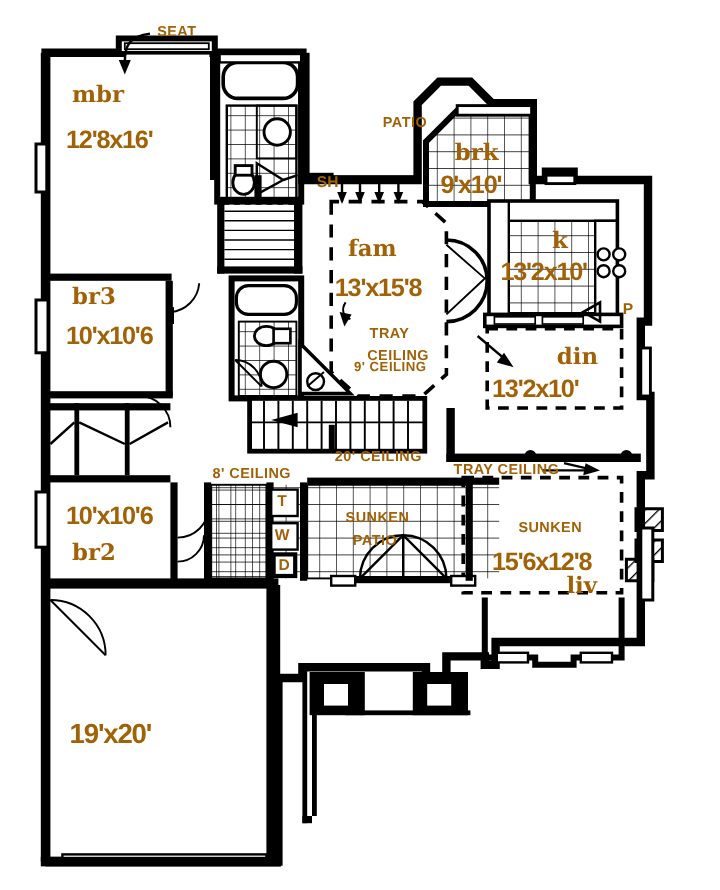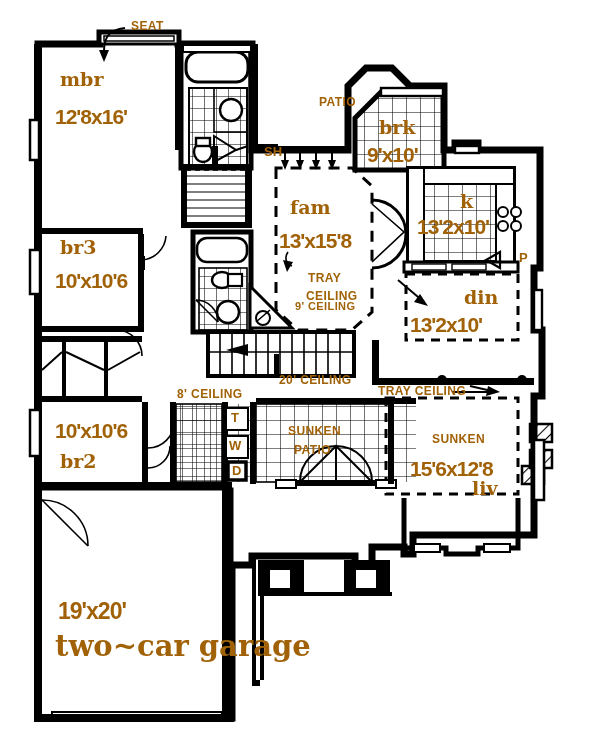--- a/index.html
+++ b/index.html
@@ -301,15 +301,14 @@
   <div class="lbl room-name" style="left:472px;top:479px;">liv</div>
 
   <div class="lbl note" style="left:288px;top:425px;">SUNKEN</div>
   <div class="lbl note" style="left:294px;top:444px;">PATIO</div>
 
   <div class="lbl fix" style="left:231px;top:411px;">T</div>
   <div class="lbl fix" style="left:229px;top:439px;">W</div>
   <div class="lbl fix" style="left:232px;top:464px;">D</div>
 
   <div class="lbl garage-dim" style="left:58px;top:600px;">19'x20'</div>
-  <div class="lbl garage-name" style="left:55px;top:632px;">two~car garage</div>
 
 </div>
 
 </body></html>

